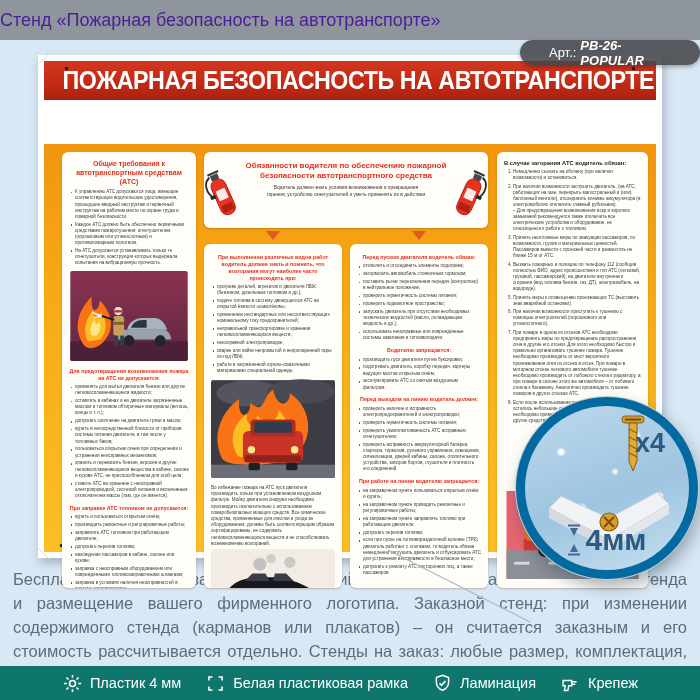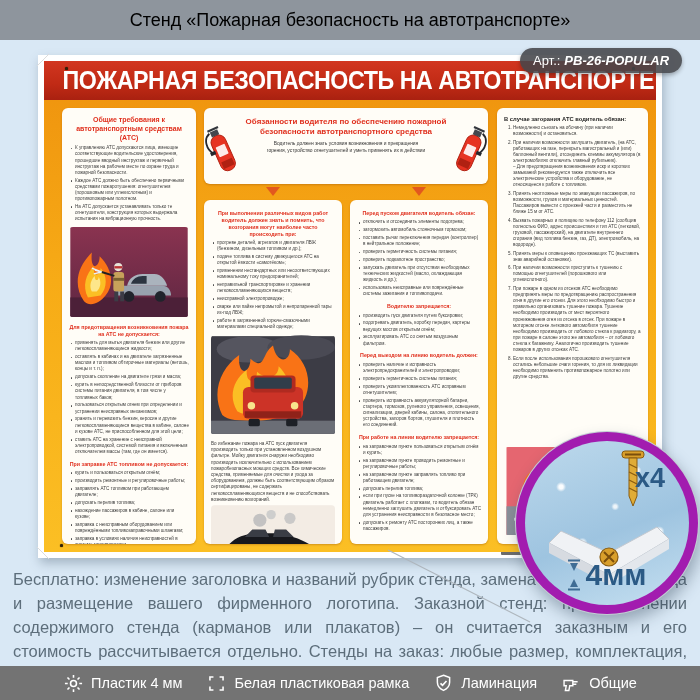--- a/index.html
+++ b/index.html
@@ -1,32 +1,32 @@
 <!DOCTYPE html>
 <html><head>
 <meta charset="utf-8">
 <style>
   html,body{margin:0;padding:0;}
   body{width:700px;height:700px;overflow:hidden;font-family:"Liberation Sans",sans-serif;background:#fff;position:relative;}
-  .topbar{position:absolute;left:0;top:0;width:700px;height:40px;background:#8e959d;color:#000000;
-    display:flex;align-items:center;justify-content:center;font-size:18px;}
+  .topbar{position:absolute;left:0;top:0;width:700px;height:40px;background:#8e959d;color:#4c1d95;
+    display:flex;align-items:center;justify-content:flex-start;font-size:18px;}
   .stage{position:absolute;left:0;top:40px;width:700px;height:626px;background:#d9e8f5;}
-  .bottombar{position:absolute;left:0;top:666px;width:700px;height:34px;background:#737373;
+  .bottombar{position:absolute;left:0;top:666px;width:700px;height:34px;background:#0f766e;
     display:flex;align-items:center;justify-content:center;gap:24px;color:#fff;font-size:14.5px;}
   .fitem{display:flex;align-items:center;gap:7px;}
   .ficon{display:flex;align-items:center;}
   
   .poster{position:absolute;left:38px;top:15px;width:624px;height:503px;background:#fff;
     box-shadow:2px 5px 10px rgba(60,80,100,.35);z-index:10;}
   .miter{position:absolute;width:12px;height:12px;}
   .miter.tl{left:-1px;top:-1px;background:linear-gradient(135deg,transparent 47%,#dcdcdc 50%,transparent 53%);}
   .miter.tr{right:-1px;top:-1px;background:linear-gradient(45deg,transparent 47%,#dcdcdc 50%,transparent 53%);}
   .miter.bl{left:-1px;bottom:-1px;background:linear-gradient(45deg,transparent 47%,#dcdcdc 50%,transparent 53%);}
   .miter.br{right:-1px;bottom:-1px;background:linear-gradient(135deg,transparent 47%,#dcdcdc 50%,transparent 53%);}
-  .poster-inner{position:absolute;left:6px;top:6px;right:6px;bottom:6px;display:flex;flex-direction:column;}
+  .poster-inner{position:absolute;left:6px;top:6px;right:6px;bottom:6px;display:flex;flex-direction:column;gap:44px;}
   .p-header{height:39px;background:linear-gradient(180deg,#d23620 0%,#c02a15 60%,#a92110 100%);
     display:flex;align-items:center;position:relative;}
   .p-title{color:#fff;font-weight:bold;font-size:25px;letter-spacing:-0.5px;padding-left:20px;
     white-space:nowrap;transform:scaleX(.93);transform-origin:left center;}
   .p-body{flex:1;background:linear-gradient(180deg,#f0960f 0%,#f7ab16 40%,#fbbf24 100%);position:relative;}
   .screw-dot{position:absolute;width:3px;height:3px;border-radius:50%;background:#332208;box-shadow:0 0 1px #000;}
   .card{background:#fffdf7;border-radius:6px;box-shadow:0 1px 2px rgba(120,50,0,.3);
     padding:6px 7px;box-sizing:border-box;overflow:hidden;}
   .col{position:absolute;top:8px;height:436px;}
   .col.flexcol{display:flex;flex-direction:column;}
@@ -46,28 +46,28 @@
   
   .c2head{position:absolute;left:0;top:0;width:100%;height:76px;padding:8px 34px 4px;}
   .c2head .h-red-lg{font-size:8px;}
   .ext{position:absolute;top:12px;width:32px;height:58px;}
   .ext.l{left:1px;transform:rotate(-24deg);}
   .ext.r{right:1px;transform:rotate(24deg) scaleX(-1);}
   .dn-arrow{position:absolute;top:79px;width:0;height:0;border-left:7px solid transparent;
     border-right:7px solid transparent;border-top:9px solid #e2581e;}
   .c2sub{position:absolute;top:92px;height:344px;width:138px;display:flex;flex-direction:column;}
   
-  .art-badge{position:absolute;left:520px;top:8px;height:25px;z-index:30;background:rgba(68,70,74,.88);
-    border-radius:13px;color:#fff;display:flex;align-items:center;padding:0 13px;font-size:13px;gap:4px;
+  .art-badge{position:absolute;left:520px;top:0;height:25px;z-index:30;background:rgba(68,70,74,.88);
+    border-radius:13px;color:#fff;display:flex;align-items:center;padding:0 29px;font-size:13px;gap:4px;
     box-shadow:0 2px 4px rgba(0,0,0,.3);}
   .art-badge b{font-weight:bold;font-style:italic;}
   
   .leader{position:absolute;left:380px;top:500px;z-index:15;}
-  .magnifier{position:absolute;left:516px;top:392px;width:182px;height:182px;border-radius:50%;
-    background:#a21caf;z-index:25;box-shadow:0 0 0 1px #c3ccd4,3px 8px 16px rgba(40,60,80,.4);}
+  .magnifier{position:absolute;left:516px;top:357px;width:182px;height:182px;border-radius:50%;
+    background:#0369a1;z-index:25;box-shadow:0 0 0 1px #c3ccd4,3px 8px 16px rgba(40,60,80,.4);}
   .mag-inner{position:absolute;left:9px;top:9px;right:9px;bottom:9px;border-radius:50%;overflow:hidden;
     background:
       radial-gradient(circle at 22% 28%,rgba(255,255,255,.95) 2px,rgba(255,255,255,0) 5px),
       radial-gradient(circle at 68% 18%,rgba(255,255,255,.9) 2px,rgba(255,255,255,0) 5px),
       radial-gradient(circle at 82% 55%,rgba(255,255,255,.9) 2px,rgba(255,255,255,0) 5px),
       radial-gradient(circle at 35% 62%,rgba(255,255,255,.85) 2px,rgba(255,255,255,0) 5px),
       radial-gradient(circle at 55% 40%,rgba(255,255,255,.8) 1.5px,rgba(255,255,255,0) 4px),
       linear-gradient(160deg,#bdd9ec 0%,#9ec4e0 55%,#c6e0f1 100%);}
   .x4{position:absolute;right:24px;top:22px;font-size:27px;font-weight:bold;color:#2b5a85;z-index:4;}
   .mm-row{position:absolute;left:0;right:0;bottom:14px;display:flex;align-items:center;justify-content:center;gap:4px;z-index:4;}
@@ -381,15 +381,15 @@
     <span>Ламинация</span>
   </div>
   <div class="fitem">
     <span class="ficon">
       <svg viewBox="0 0 24 24" width="21" height="21">
           <g fill="none" stroke="#fff" stroke-width="1.6">
         <path d="M3.5 8.5h10v6H10l-1 5.5H5l1-5.5H3.5zM13.5 10h5.5M13.5 12.8h4"></path>
       </g>
         </svg>
     </span>
-    <span>Общие</span>
+    <span>Крепеж</span>
   </div>
 </footer>
 
 </body></html>

